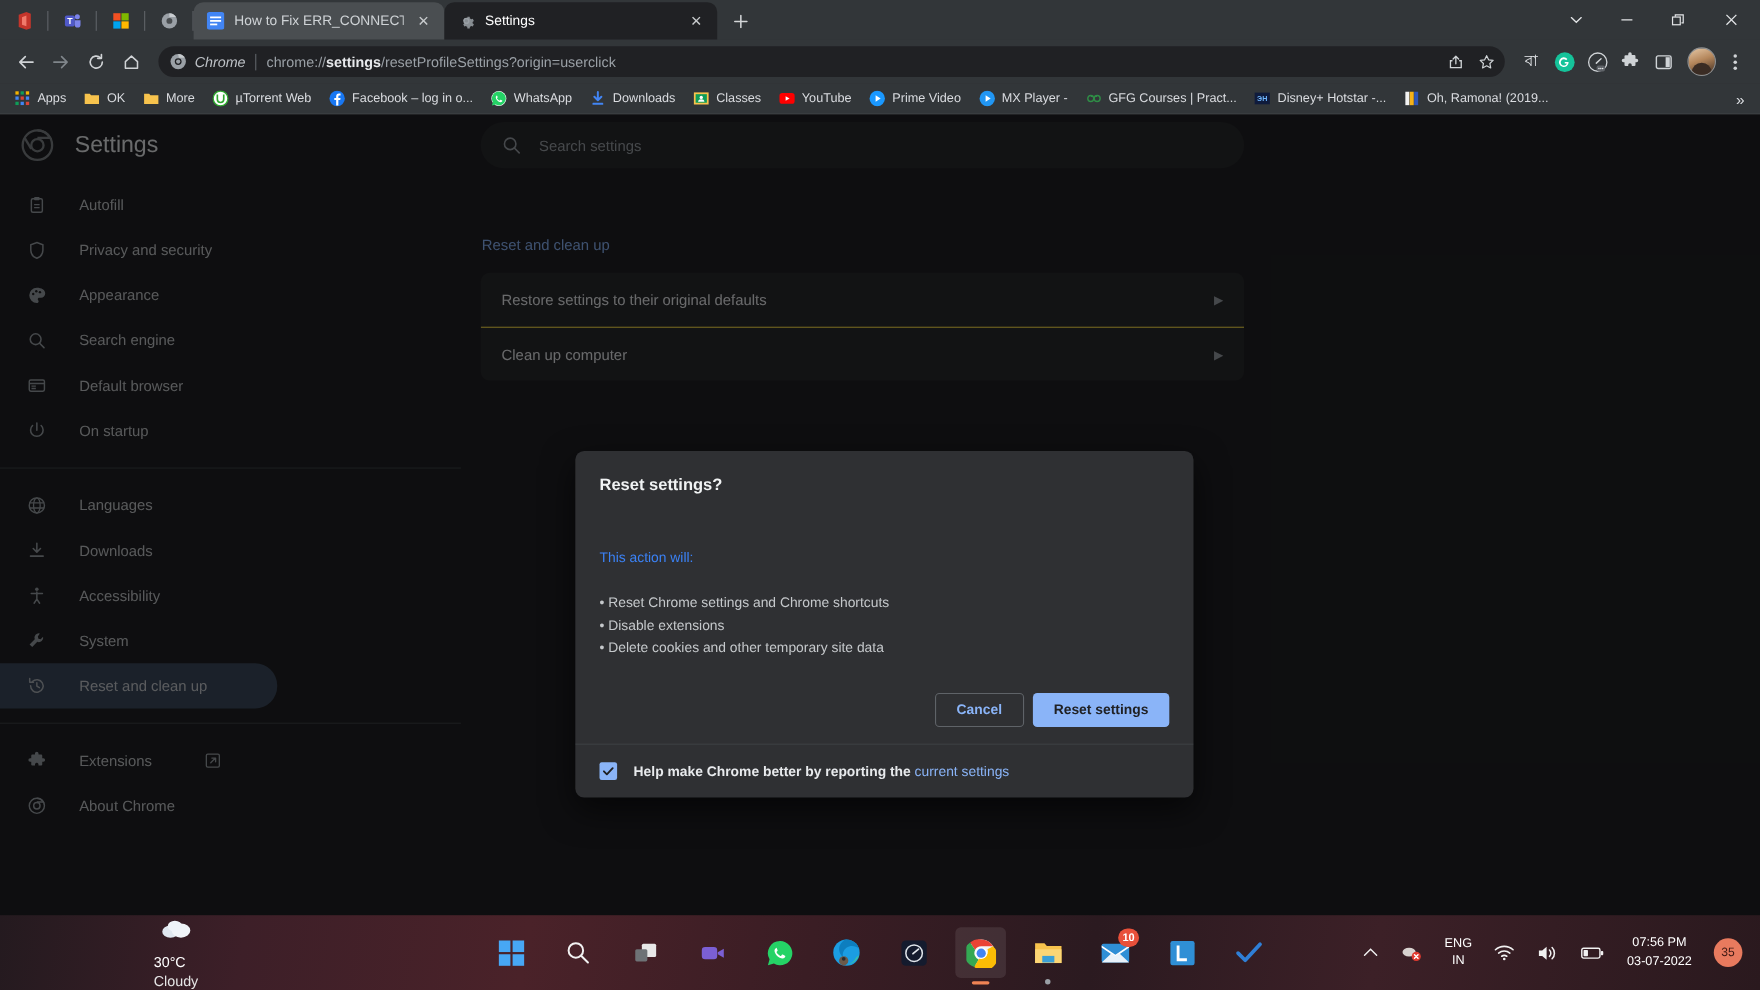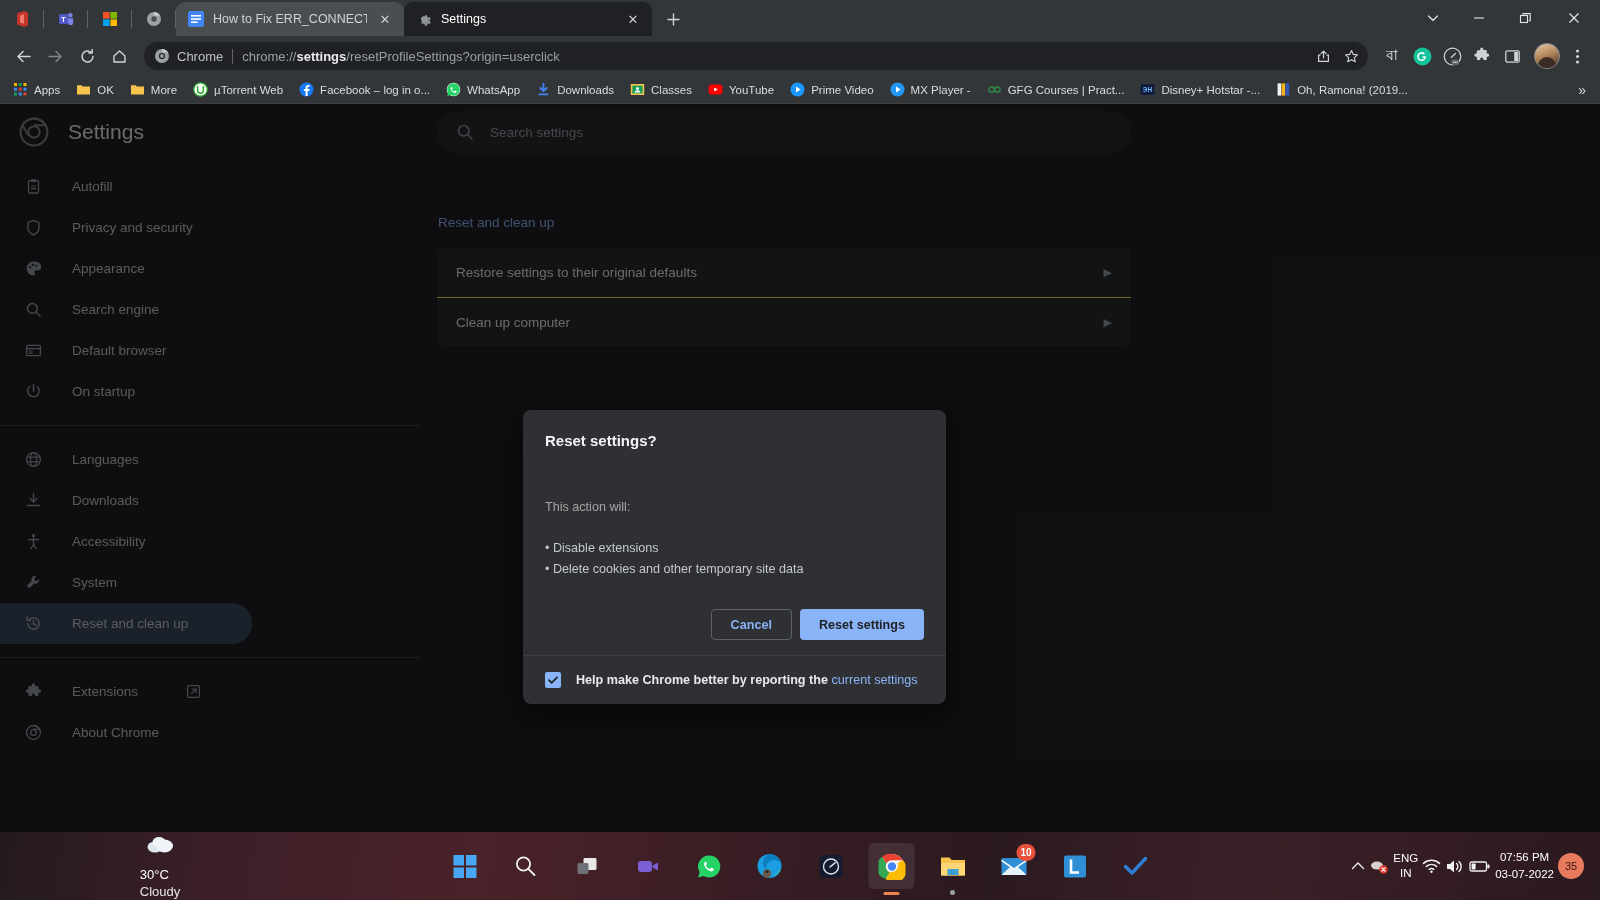--- a/index.html
+++ b/index.html
@@ -79,21 +79,21 @@
     display: flex; align-items: center; justify-content: center;
     color: #d0d3d6; border-radius: 50%;
   }
   #omnibox {
     flex: 1; height: 28px; margin: 0 8px;
     background: #202124; border-radius: 14px;
     display: flex; align-items: center; padding: 0 4px 0 10px;
     position: relative;
   }
   #omnibox-site-ico { width: 16px; height: 16px; flex:none; margin-right: 7px; }
-  #omnibox-chip { color: #bdc1c6; font-size: 13px; }
+  #omnibox-chip { color: #bdc1c6; font-size: 13px; font-style: italic; }
   #omnibox-sep {
     width: 1px; height: 15px; background: #5f6368; margin: 0 9px;
   }
   #omnibox-url { font-size: 13px; color: #9aa0a6; flex: 1; white-space: nowrap; }
   #omnibox-url b { color: #e8eaed; font-weight: 700; }
   #omnibox-actions { display: flex; align-items: center; gap: 2px; }
   .omni-btn {
     width: 26px; height: 26px; display: flex;
     align-items: center; justify-content: center; color: #cfd3d6;
   }
@@ -184,29 +184,29 @@
   }
   .card-row + .card-row { border-top: 1px solid #fde047; }
   .row-arrow { margin-left: auto; color: #9aa0a6; font-size: 11px; }
 
   
   #modal-backdrop {
     position: absolute; inset: 0; background: rgba(0,0,0,0.55);
   }
   #reset-dialog {
     position: absolute; left: 523px; top: 306px;
-    width: 423px; background: #2f3033; border-radius: 8px;
+    width: 562px; background: #2f3033; border-radius: 8px;
     box-shadow: 0 11px 30px rgba(0,0,0,0.6);
     overflow: hidden;
   }
   #dialog-body { padding: 22px 22px 15px 22px; }
   #dialog-title {
     font-size: 15px; font-weight: 700; color: #f1f3f4; margin-bottom: 20px;
   }
-  .dlg-text { font-size: 12.6px; color: #a3a3a3; line-height: 20px; margin-top: 48px; }
+  .dlg-text { font-size: 12.6px; color: #3b82f6; line-height: 20px; margin-top: 48px; }
   #dlg-bullets { margin: 21px 0 21px 0; }
   #dlg-bullets div { font-size: 12.6px; color: #c5c8cb; line-height: 20.5px; }
   #dlg-footnote { font-size: 12.6px; color: #c5c8cb; }
   .dlg-link { color: #8ab4f8; text-decoration: none; }
   #dialog-actions {
     display: flex; justify-content: flex-end; gap: 8px; margin-top: 30px;
   }
   #cancel-button {
     height: 31px; padding: 0 19px; border-radius: 4px;
     border: 1px solid #5f6368; background: transparent;
@@ -265,21 +265,21 @@
     border-radius: 50%; background: #9aa0a6;
   }
   .tb-badge {
     position: absolute; top: 1px; right: 1px; min-width: 17px; height: 17px;
     border-radius: 9px; background: #e8503a; color: #fff;
     font-size: 10px; display: flex; align-items: center;
     justify-content: center; padding: 0 4px; font-weight: 700;
   }
   #tray {
     margin-left: auto; display: flex; align-items: center;
-    gap: 4px; padding-right: 16px;
+    gap: 20px; padding-right: 16px;
   }
   .tray-ico {
     display: flex; align-items: center; justify-content: center;
     color: #f1f1f1; position: relative;
   }
   #tray-lang { text-align: center; color: #fff; font-size: 11.5px; line-height: 15px; }
   #tray-clock { text-align: center; color: #fff; font-size: 11.5px; line-height: 17px; }
   #tray-notif {
     width: 26px; height: 26px; border-radius: 50%;
     background: #e87a5e; color: #3a1612; font-size: 11px;
@@ -784,20 +784,21 @@
       </div>
     </div>
 
     <div id="modal-backdrop"></div>
 
     <div id="reset-dialog">
       <div id="dialog-body">
         <div id="dialog-title">Reset settings?</div>
         <div class="dlg-text">This action will:</div>
         <div id="dlg-bullets">
+          <div>• Reset Chrome settings and Chrome shortcuts</div>
           <div>• Disable extensions</div>
           <div>• Delete cookies and other temporary site data</div>
         </div>
 
         <div id="dialog-actions">
           <button id="cancel-button">Cancel</button>
           <button id="reset-settings-button">Reset settings</button>
         </div>
       </div>
 

